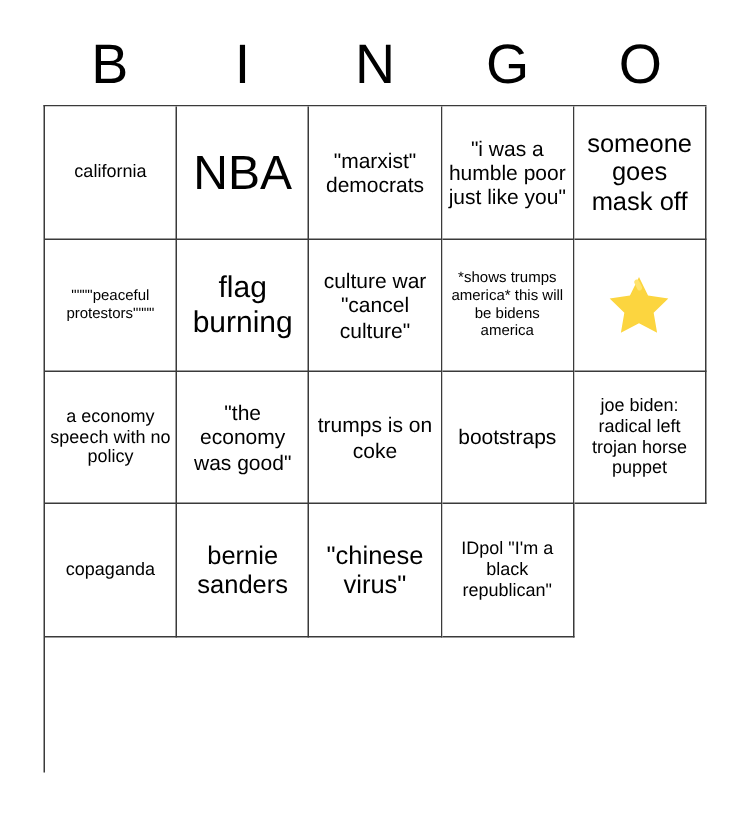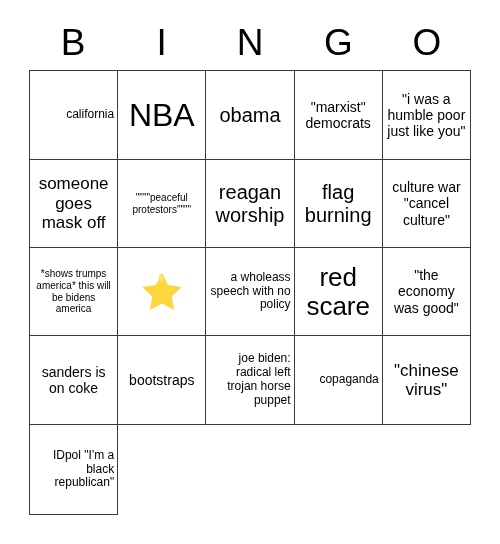--- a/index.html
+++ b/index.html
@@ -68,21 +68,21 @@
   .cell .txt {
     display: block;
     width: 100%;
     line-height: 1.12;
     word-wrap: break-word;
     overflow-wrap: break-word;
     hyphens: none;
   }
   
   .fs-xs .txt { font-size: 10px; line-height: 1.18; }
-  .fs-sm .txt { font-size: 12px; line-height: 1.16; text-align: right; }
+  .fs-sm .txt { font-size: 12px; line-height: 1.16; }
   .fs-md .txt { font-size: 14px; line-height: 1.15; }
   .fs-lg .txt { font-size: 17px; line-height: 1.14; }
   .fs-xl .txt { font-size: 20px; line-height: 1.12; }
   .fs-xxl .txt { font-size: 26px; line-height: 1.1; }
   .fs-huge .txt { font-size: 32px; line-height: 1.08; }
 
   .free-cell {
     position: relative;
   }
   .star-wrap {
@@ -109,75 +109,69 @@
       <div class="header-letter">O</div>
     </div>
 
   <div id="grid">
       <div class="cell fs-sm">
         <span class="txt">california</span>
       </div>
       <div class="cell fs-huge">
         <span class="txt">NBA</span>
       </div>
-      <div class="cell fs-xl">
-        <span class="txt">obama</span>
-      </div>
       <div class="cell fs-md">
         <span class="txt">"marxist" democrats</span>
       </div>
       <div class="cell fs-md">
         <span class="txt">"i was a humble poor just like you"</span>
       </div>
       <div class="cell fs-lg">
         <span class="txt">someone goes mask off</span>
       </div>
       <div class="cell fs-xs">
         <span class="txt">""""peaceful protestors""""</span>
-      </div>
-      <div class="cell fs-xl">
-        <span class="txt">reagan worship</span>
       </div>
       <div class="cell fs-xl">
         <span class="txt">flag burning</span>
       </div>
       <div class="cell fs-md">
         <span class="txt">culture war "cancel culture"</span>
       </div>
       <div class="cell fs-xs">
         <span class="txt">*shows trumps america* this will be bidens america</span>
       </div>
       <div class="cell fs-md free-cell">
         <span class="star-wrap">
           <svg viewBox="0 0 32 32" xmlns="http://www.w3.org/2000/svg">
             <path fill="#fcd53f" d="M16 2.6l4.2 8.5 9.4 1.37-6.8 6.63 1.6 9.35L16 24.03 7.6 28.45l1.6-9.35-6.8-6.63 9.4-1.37z"></path>
             <path fill="#ffe36e" d="M16 4.4l1.3 2.6c.3.65.1 1.4-.5 1.7-.6.3-1.3.05-1.6-.6l-1.3-2.6c-.3-.65-.05-1.4.55-1.7.6-.3 1.25-.05 1.55.6z"></path>
           </svg>
         </span>
       </div>
       <div class="cell fs-sm">
-        <span class="txt">a wholeass speech with no policy</span>
-      </div>
-      <div class="cell fs-xxl">
-        <span class="txt">red scare</span>
+        <span class="txt">a economy speech with no policy</span>
       </div>
       <div class="cell fs-md">
         <span class="txt">"the economy was good"</span>
       </div>
       <div class="cell fs-md">
-        <span class="txt">sanders is on coke</span>
+        <span class="txt">trumps is on coke</span>
       </div>
       <div class="cell fs-md">
         <span class="txt">bootstraps</span>
       </div>
       <div class="cell fs-sm">
         <span class="txt">joe biden: radical left trojan horse puppet</span>
       </div>
       <div class="cell fs-sm">
         <span class="txt">copaganda</span>
+      </div>
+      <div class="cell fs-lg">
+        <span class="txt">bernie sanders</span>
       </div>
       <div class="cell fs-lg">
         <span class="txt">"chinese virus"</span>
       </div>
       <div class="cell fs-sm">
         <span class="txt">IDpol "I'm a black republican"</span>
       </div>
     </div>
 
 </div>

